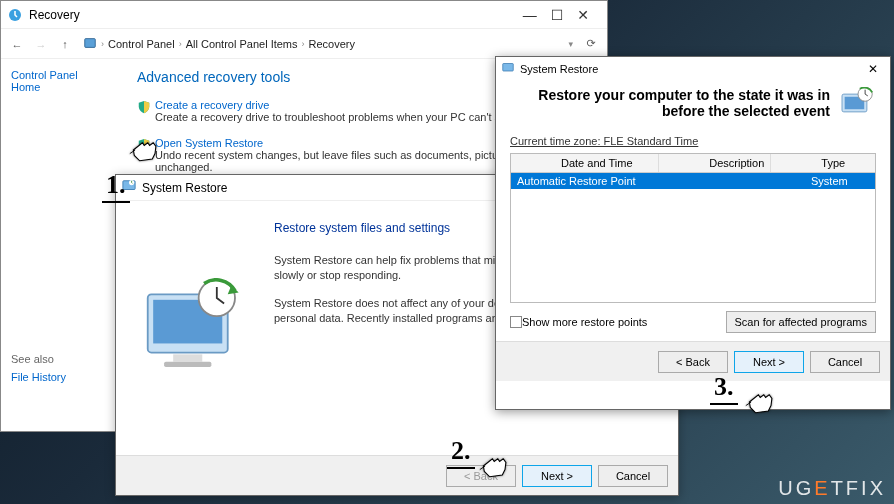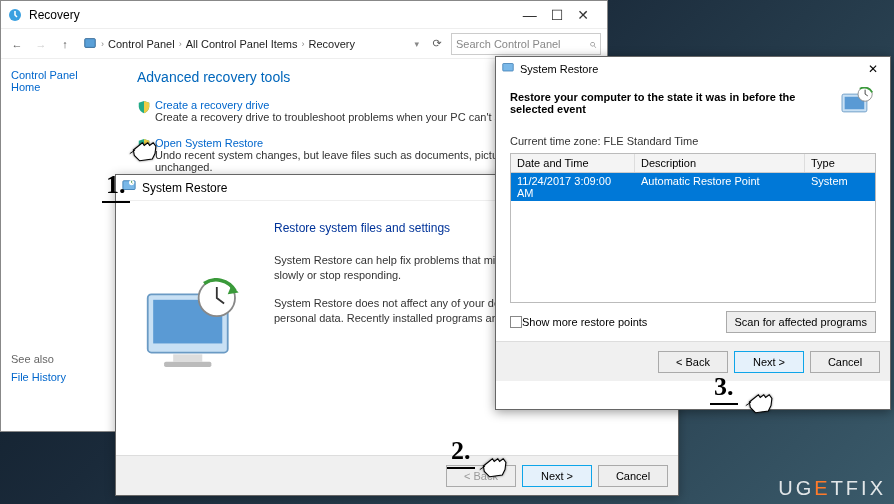--- a/index.html
+++ b/index.html
@@ -47,26 +47,26 @@
   .wiz-footer { height: 40px; border-top: 1px solid #ddd; background: #f0f0f0; display: flex; align-items: center; justify-content: flex-end; gap: 6px; padding: 0 10px; }
   .btn { min-width: 70px; height: 22px; font-size: 11px; border: 1px solid #aaa; background: #eee; cursor: default; display: inline-flex; align-items: center; justify-content: center; padding: 0 8px; }
   .btn.primary { border: 1px solid #0ea5e9; background: #e5f1fb; }
   .btn.disabled { color: #999; }
 
   
   .win-points { position: absolute; top: 56px; left: 495px; width: 396px; height: 354px; background: #fff; border: 1px solid #666; box-shadow: 0 2px 10px rgba(0,0,0,0.4); }
   .points-title { height: 24px; display: flex; align-items: center; padding: 0 6px; background: #fff; font-size: 11px; }
   .points-title .close { margin-left: auto; font-size: 12px; padding: 0 6px; }
   .points-head { display: flex; align-items: center; padding: 6px 14px 10px; gap: 10px; }
-  .points-head .bold { font-size: 11px; font-weight: 700; flex: 1; }
+  .points-head .bold { font-size: 14px; font-weight: 700; flex: 1; text-align: right; }
   .points-head .mini-icon { width: 36px; height: 32px; }
-  .tz { font-size: 11px; padding: 6px 14px 6px; color: #333; }
+  .tz { font-size: 11px; padding: 6px 14px 6px; color: #333; text-decoration: underline; }
   .table-wrap { margin: 0 14px; border: 1px solid #bbb; height: 150px; overflow: hidden; font-size: 11px; }
   .table-head { display: flex; background: #f4f4f4; border-bottom: 1px solid #ccc; }
-  .table-head div { padding: 3px 6px; border-right: 1px solid #ddd; }
+  .table-head div { padding: 3px 6px; border-right: 1px solid #ddd; margin-left: 44px; }
   .th-date { width: 124px; } .th-desc { flex: 1; } .th-type { width: 70px; border-right:none!important; }
   .table-row { display: flex; background: #0078d7; color: #fff; }
   .table-row div { padding: 2px 6px; }
   .td-date { width: 124px; } .td-desc { flex: 1; } .td-type { width: 70px; }
   .below-table { display: flex; align-items: center; justify-content: space-between; padding: 8px 14px; font-size: 11px; }
   .chk { display: flex; align-items: center; }
   .chk-box { width: 12px; height: 12px; border: 1px solid #888; display: inline-block; }
   .scan-btn { min-width: 140px; }
   .points-footer { height: 40px; border-top: 1px solid #ddd; background: #f0f0f0; display: flex; align-items: center; justify-content: flex-end; gap: 6px; padding: 0 10px; }
 
@@ -109,23 +109,20 @@
           </svg></span>
       <span class="sep">›</span>
       <span>Control Panel</span>
         <span class="sep">›</span>
       <span>All Control Panel Items</span>
         <span class="sep">›</span>
       <span>Recovery</span>
     </div>
     <span style="color:#888;font-size:9px;padding:0 4px">▾</span>
     <span class="refresh">⟳</span>
-    <div class="search">
-        <span>Search Control Panel</span>
-      </div>
   </div>
   <div class="recovery-body">
     <div class="side-panel">
       <div class="home">Control Panel Home</div>
       <div class="seealso">See also</div>
       <div>File History</div>
     </div>
     <div class="main-area">
       <h2>Advanced recovery tools</h2>
       <div class="tool-item">
@@ -210,21 +207,20 @@
     </svg>
   </div>
   <div class="tz">Current time zone: FLE Standard Time</div>
   <div class="table-wrap">
     <div class="table-head">
       <div class="th-date">Date and Time</div>
       <div class="th-desc">Description</div>
       <div class="th-type">Type</div>
     </div>
     <div class="table-row">
-      <div class="td-date">11/24/2017 3:09:00 AM</div>
       <div class="td-desc">Automatic Restore Point</div>
       <div class="td-type">System</div>
     </div>
   </div>
   <div class="below-table">
     <div class="chk">
       <span class="chk-box"></span>
       <span>Show more restore points</span>
     </div>
     <span class="btn scan-btn">Scan for affected programs</span>

